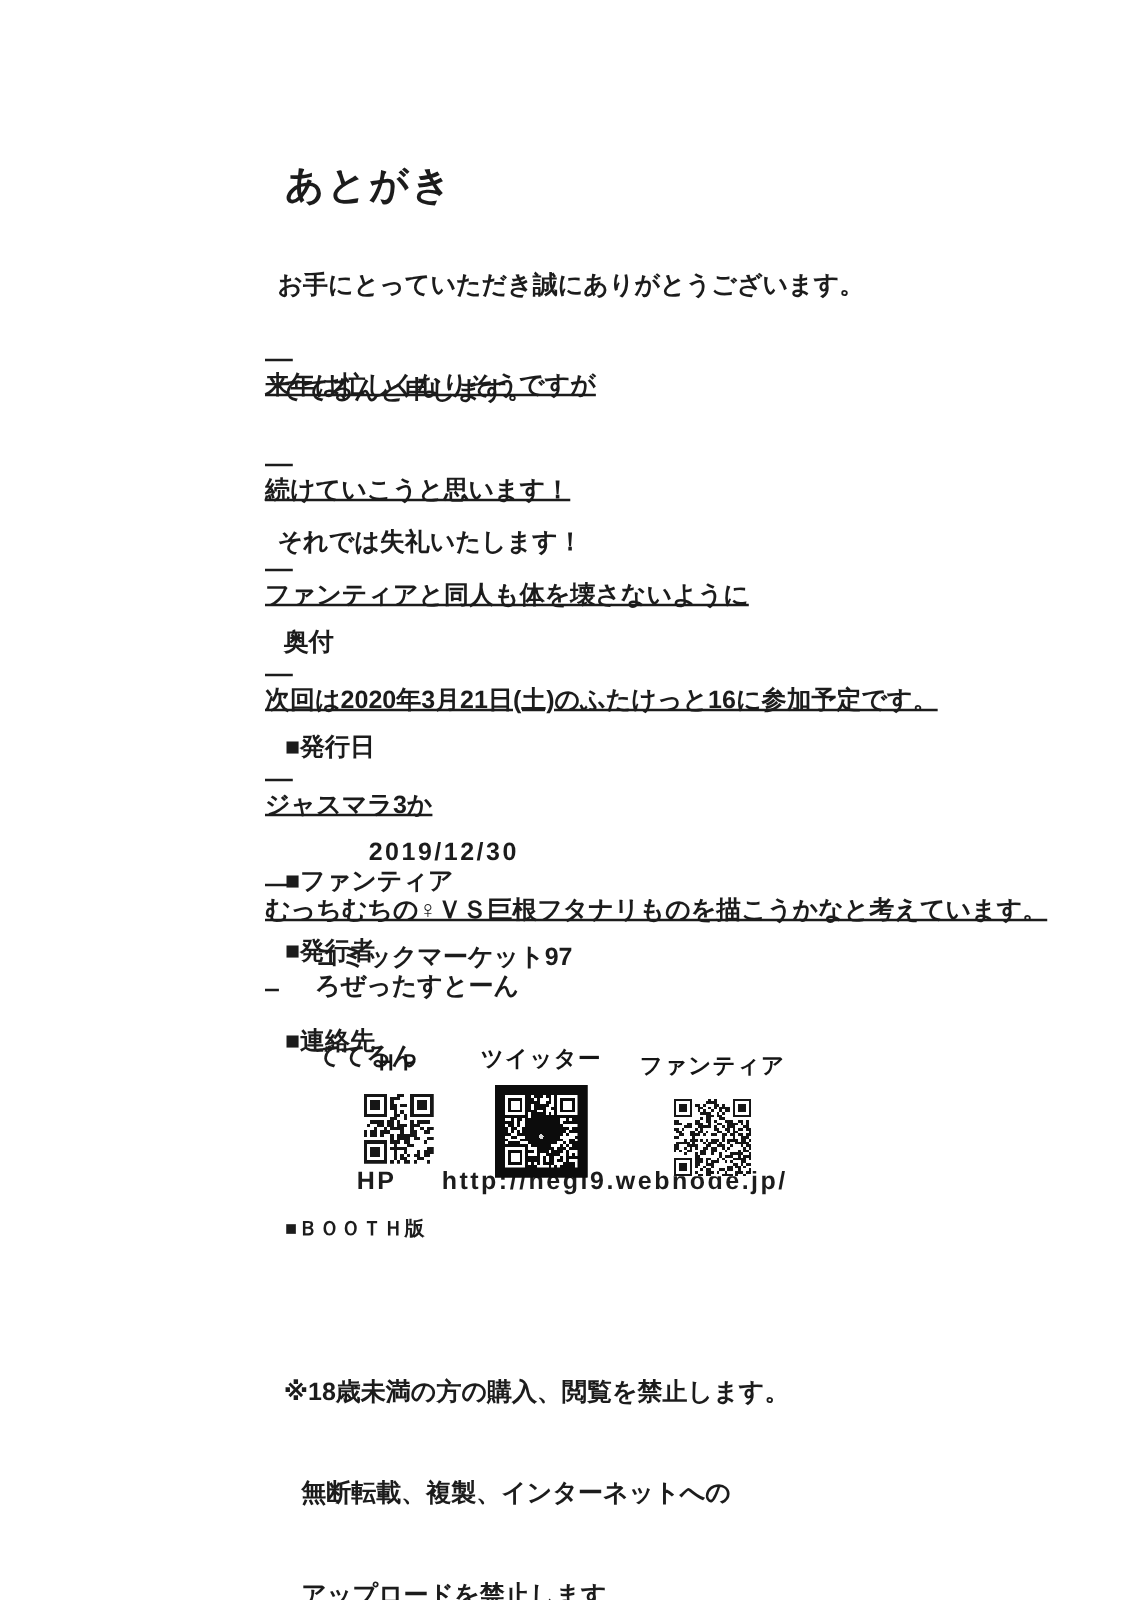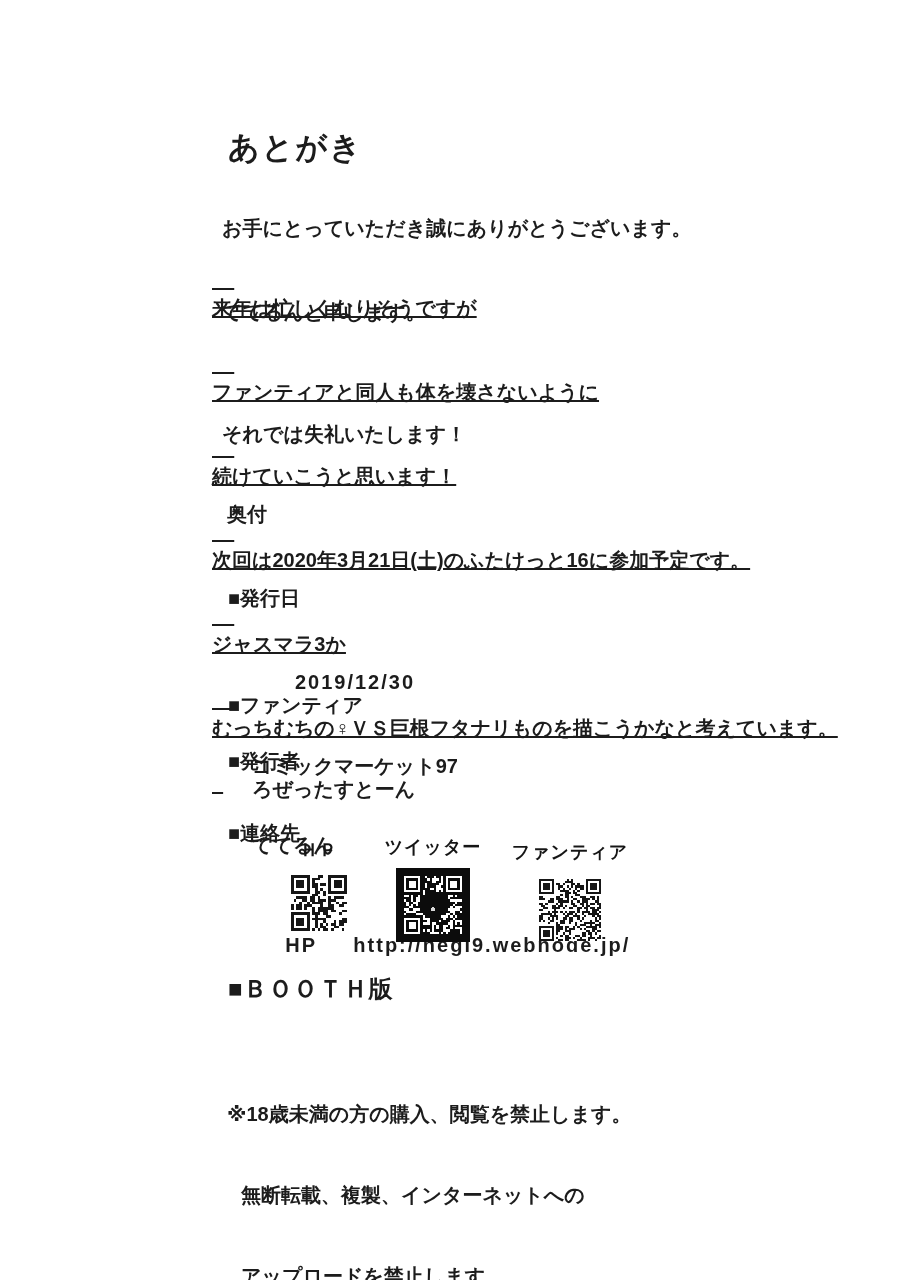--- a/index.html
+++ b/index.html
@@ -47,41 +47,41 @@
   .qr-box{background:#ffffff;}
   #qr-hp{left:264px;top:838px;}
   #qr-hp .qr-box{width:56px;height:56px;margin-top:13px;}
   #qr-tw{left:378px;top:835px;}
   #qr-tw .qr-box{
     width:58px;height:58px;margin-top:9px;
     background:#0c0c0c;border:8px solid #0c0c0c;
   }
   #qr-fa{left:515px;top:840px;}
   #qr-fa .qr-box{width:62px;height:62px;margin-top:15px;}
-  .booth{left:228px;top:973px;font-size:24px;letter-spacing:1px;}
+  .booth{left:228px;top:973px;font-size:16px;letter-spacing:1px;}
   .disclaimer{left:227px;top:1047px;font-size:20px;line-height:27px;white-space:pre;}
   .disclaimer .ind{padding-left:14px;}
   .qr-box svg{display:block;width:100%;height:100%;}
 </style>
 </head>
 <body>
 
 <div class="page">
 
   <h1 class="abs title">あとがき</h1>
 
   <div class="abs txt intro">
     <div>お手にとっていただき誠にありがとうございます。</div>
     <div>ててるんと申します。</div>
   </div>
 
   <div class="abs txt body-par">
     <div>来年は忙しくなりそうですが</div>
+    <div>続けていこうと思います！</div>
     <div>ファンティアと同人も体を壊さないように</div>
-    <div>続けていこうと思います！</div>
     <div>次回は2020年3月21日(土)のふたけっと16に参加予定です。</div>
     <div>ジャスマラ3か</div>
     <div>むっちむちの♀ＶＳ巨根フタナリものを描こうかなと考えています。</div>
   </div>
 
   <div class="abs txt closing">それでは失礼いたします！</div>
 
   <div class="abs colophon-heading">奥付</div>
 
   <div class="abs sec sec-date">

